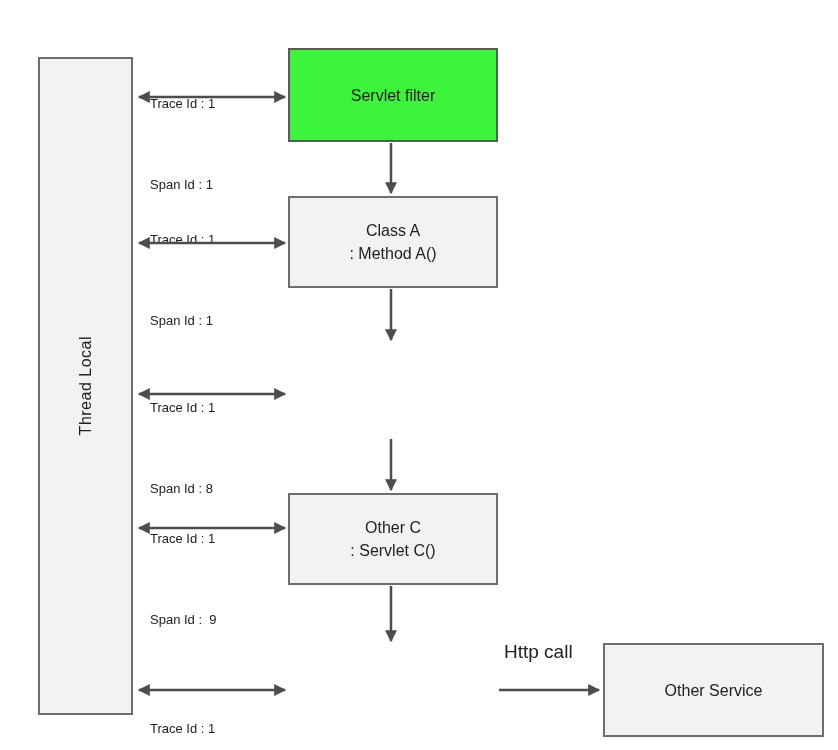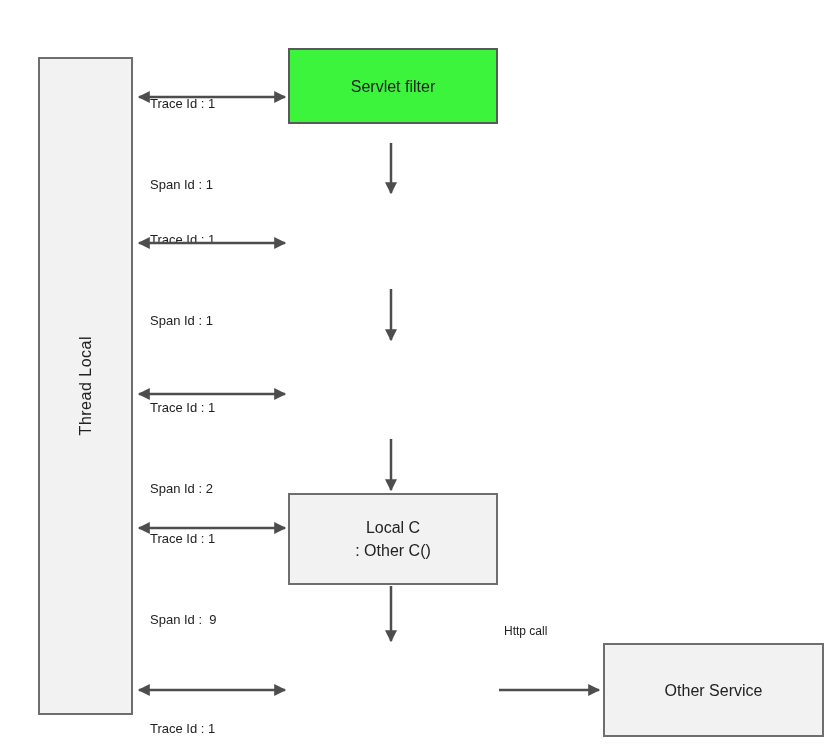--- a/index.html
+++ b/index.html
@@ -37,43 +37,43 @@
     background:var(--highlight);
     border-color:var(--green_border);
   }
   #threadlocal{left:38px;top:57px;width:95px;height:658px;}
   #threadlocal .vtext{
     writing-mode:vertical-rl;
     transform:rotate(180deg);
     font-size:16px;
     letter-spacing:0.5px;
   }
-  #servlet{left:288px;top:48px;width:210px;height:76px;}
+  #servlet{left:288px;top:48px;width:210px;height:94px;}
   #classA{left:288px;top:196px;width:210px;height:92px;}
   #classB{left:288px;top:343px;width:210px;height:95px;}
   #classC{left:288px;top:493px;width:210px;height:92px;}
   #rest{left:288px;top:645px;width:210px;height:93px;}
   #other{left:603px;top:643px;width:221px;height:94px;}
   .trace{
     position:absolute;
     left:150px;
     font-size:13px;
     line-height:27px;
     white-space:pre;
     z-index:1;
   }
   #t1{top:36px;}
   #t2{top:172px;}
   #t3{top:340px;}
   #t4{top:471px;}
   #t5{top:664px;line-height:26px;}
   #http{
     position:absolute;
-    left:504px;top:624px;
-    font-size:12px;
+    left:504px;top:641px;
+    font-size:19px;
     z-index:3;
     white-space:pre;
   }
   svg.connectors{
     position:absolute;
     left:0;top:0;
     z-index:2;
     pointer-events:none;
   }
   svg.connectors line{stroke:var(--arrow);stroke-width:2.5;}
@@ -85,43 +85,47 @@
 <div id="canvas">
 
   <div class="node" id="threadlocal">
     <span class="vtext">Thread Local</span>
   </div>
 
   <div class="node green" id="servlet">
     <span>Servlet filter</span>
   </div>
 
+  <div class="node" id="classA">
+    <span>Class A</span>
+    <span>: Method A()</span>
+  </div>
 
 
   <div class="node" id="classC">
-    <span>Local C</span>
-    <span>: Other C()</span>
+    <span>Other C</span>
+    <span>: Servlet C()</span>
   </div>
 
 
   <div class="node" id="other">
     <span>Other Service</span>
   </div>
 
   <div class="trace" id="t1">
     <div>Trace Id : 1</div>
     <div>Span Id : 1</div>
   </div>
   <div class="trace" id="t2">
     <div>Trace Id : 1</div>
     <div>Span Id : 1</div>
   </div>
   <div class="trace" id="t3">
     <div>Trace Id : 1</div>
-    <div>Span Id : 2</div>
+    <div>Span Id : 8</div>
   </div>
   <div class="trace" id="t4">
     <div>Trace Id : 1</div>
     <div>Span Id :  9</div>
   </div>
   <div class="trace" id="t5">
     <div>Trace Id : 1</div>
     
   </div>
 

